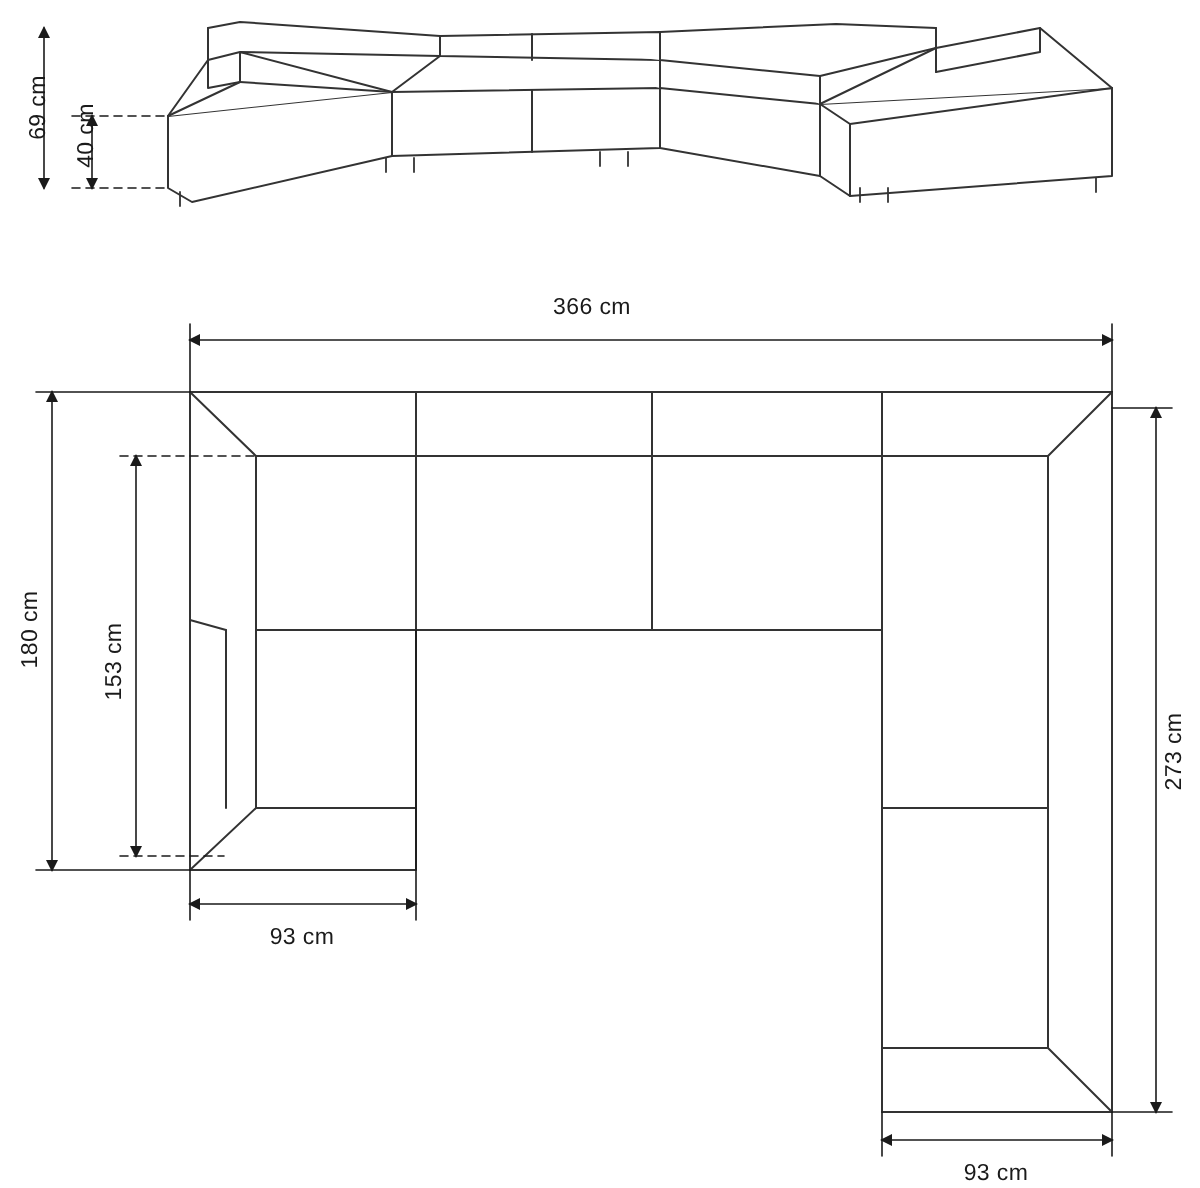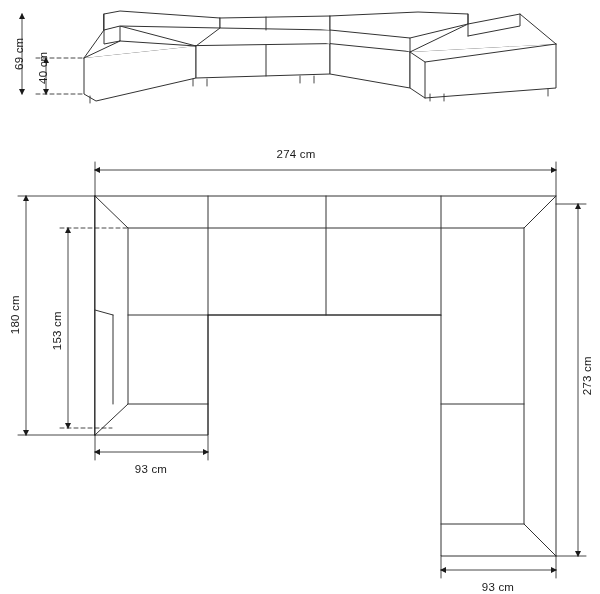--- a/index.html
+++ b/index.html
@@ -169,21 +169,21 @@
         <line x1="556" y1="556" x2="556" y2="578"></line>
       </g>
 
     </g>
   </svg>
 
   <div class="dim-label rot" style="left:-10px; top:48px; width:60px; text-align:center;">69 cm</div>
 
   <div class="dim-label rot" style="left:14px; top:62px; width:60px; text-align:center;">40 cm</div>
 
-  <div class="dim-label" style="left:296px; top:149px; transform:translateX(-50%);">274 cm</div>
+  <div class="dim-label" style="left:296px; top:149px; transform:translateX(-50%);">366 cm</div>
 
   <div class="dim-label rot" style="left:-14px; top:309px; width:60px; text-align:center;">180 cm</div>
 
   <div class="dim-label rot" style="left:28px; top:325px; width:60px; text-align:center;">153 cm</div>
 
   <div class="dim-label rot" style="left:558px; top:370px; width:60px; text-align:center;">273 cm</div>
 
   <div class="dim-label" style="left:151px; top:464px; transform:translateX(-50%);">93 cm</div>
 
   <div class="dim-label" style="left:498px; top:582px; transform:translateX(-50%);">93 cm</div>

